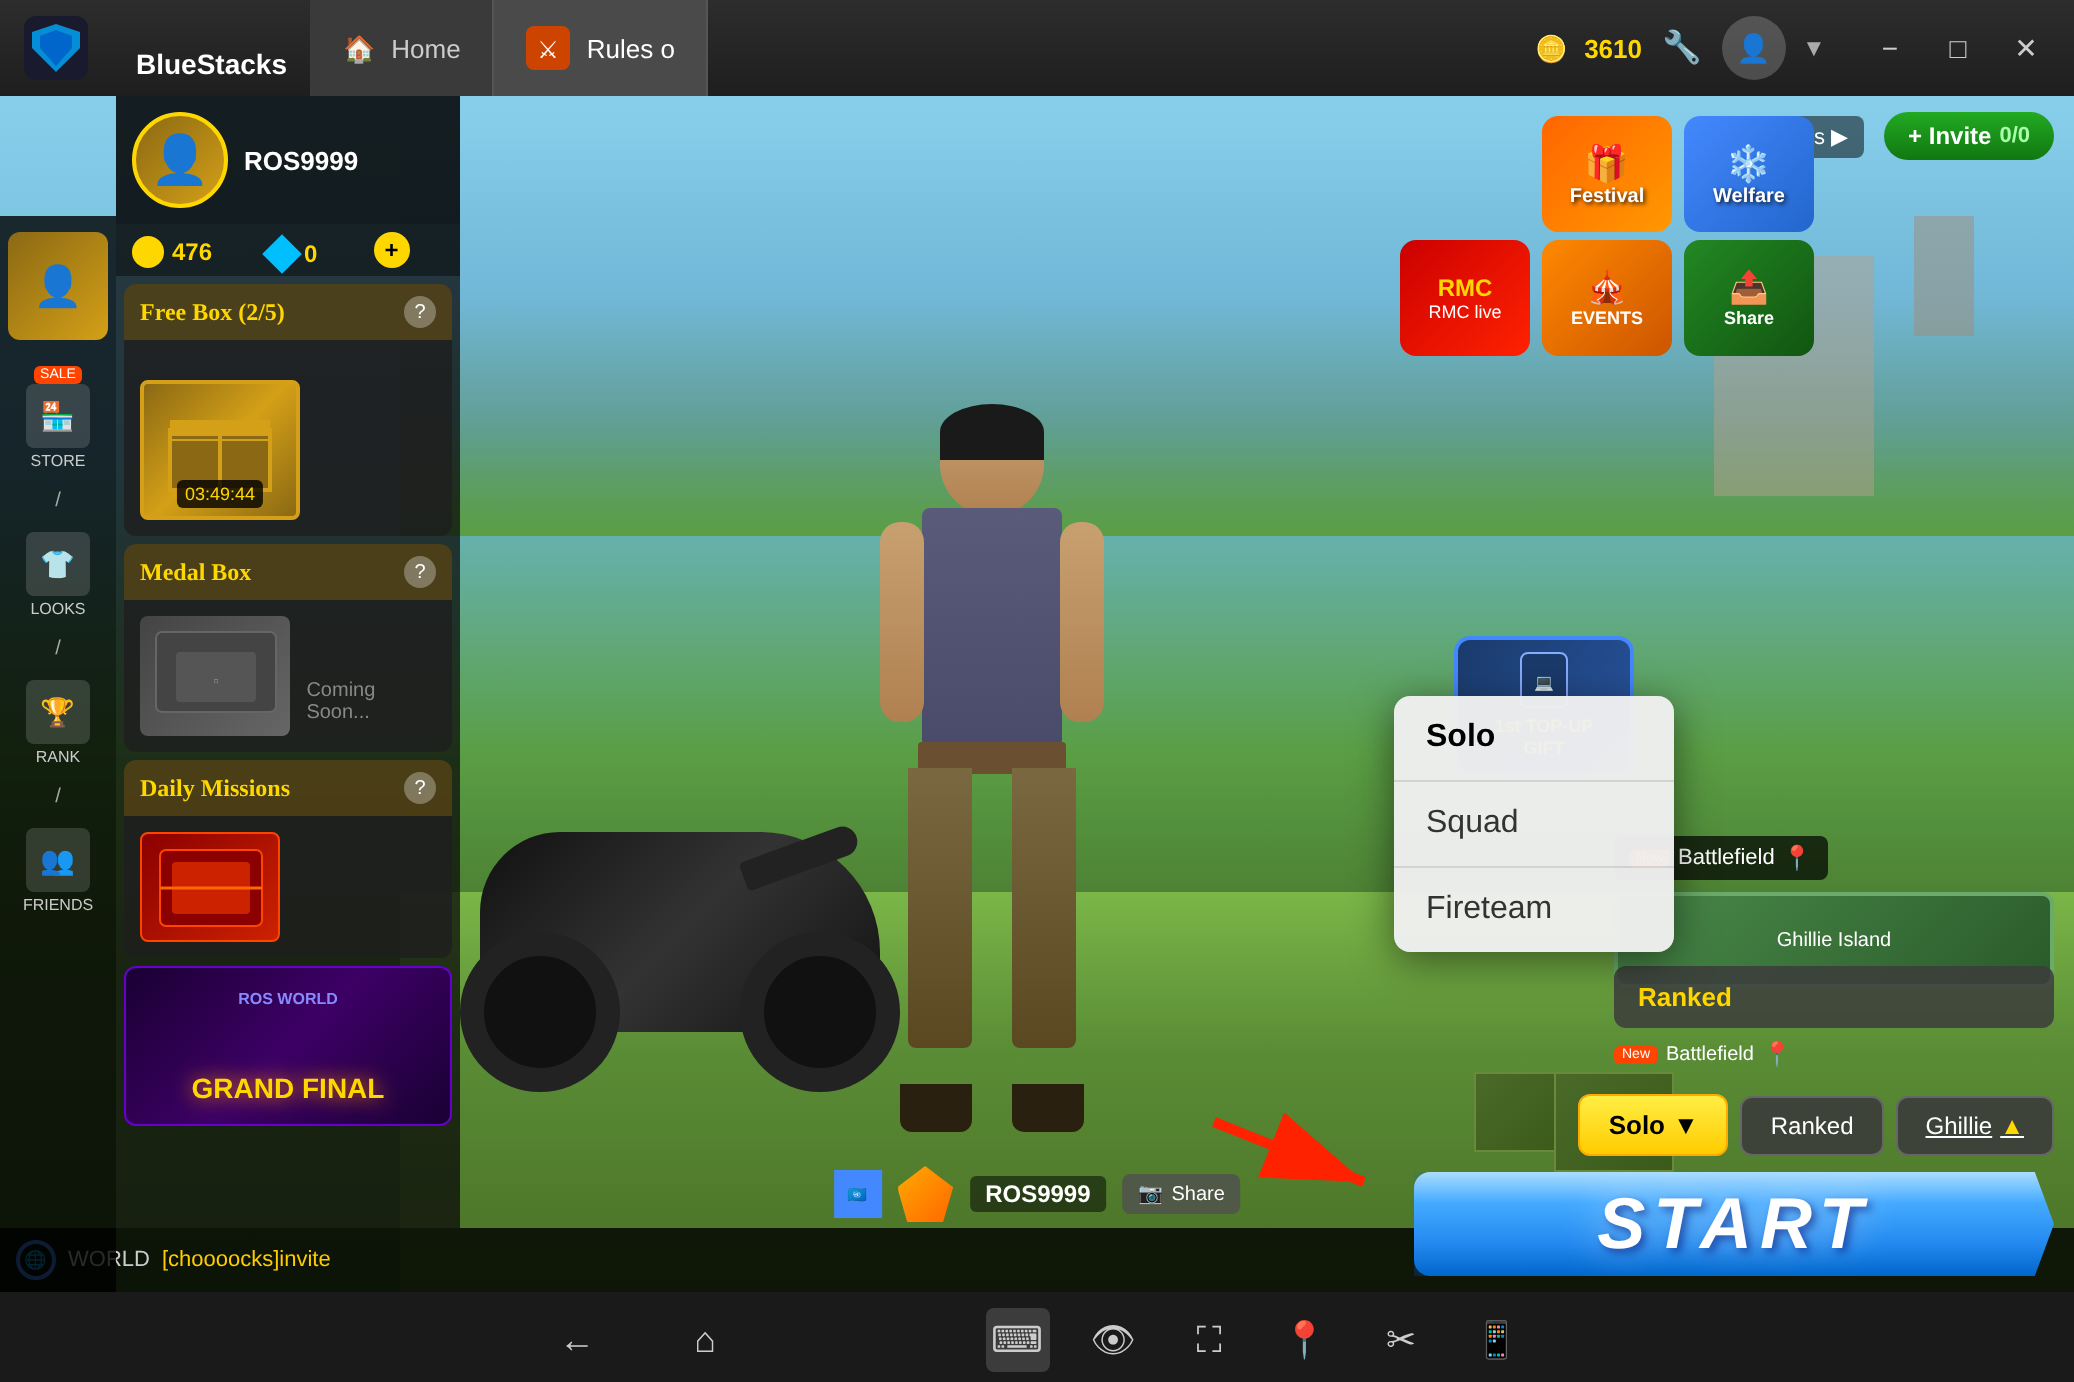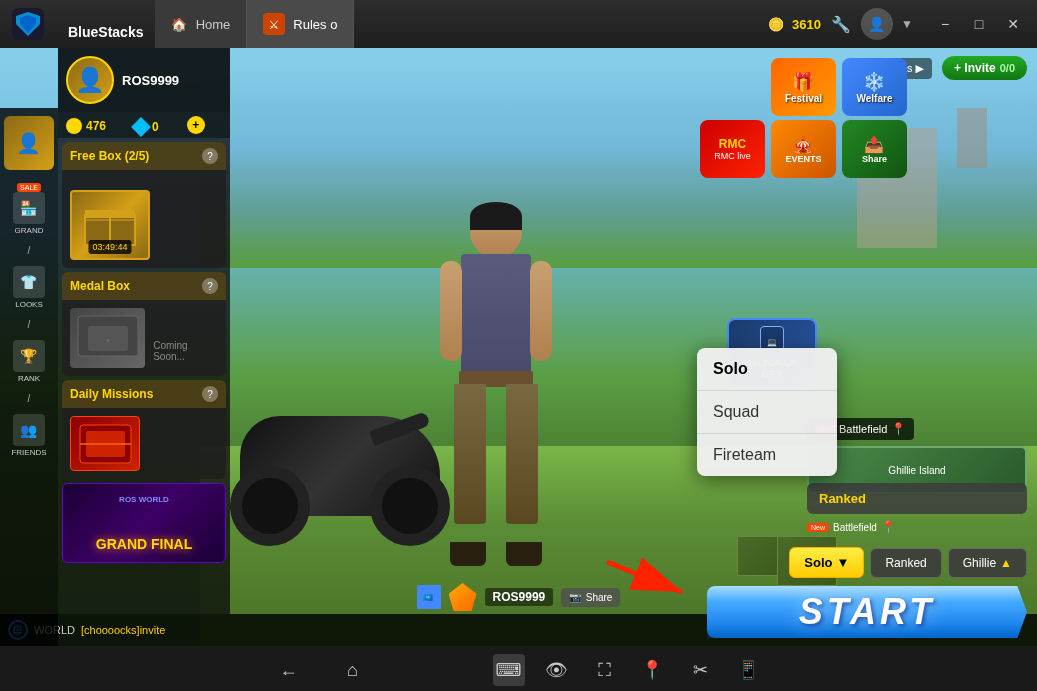--- a/index.html
+++ b/index.html
@@ -189,20 +189,21 @@
       display: flex;
       align-items: center;
       justify-content: space-between;
       padding: 6px 8px;
       background: rgba(255,180,0,0.2);
     }
     .section-title {
       color: #ffd700;
       font-size: 12px;
       font-weight: bold;
+      font-family: Liberation Serif, serif;
     }
     .section-help {
       width: 16px;
       height: 16px;
       border-radius: 50%;
       background: rgba(255,255,255,0.3);
       color: #fff;
       font-size: 10px;
       display: flex;
       align-items: center;
@@ -764,21 +765,21 @@
     <div style="position:absolute;bottom:0;right:14px;width:36px;height:24px;background:#2a2010;border-radius:0 0 6px 6px;"></div>
   </div>
 
   <div id="leftnav">
     <div style="width:50px;height:54px;background:rgba(255,255,255,0.1);border-radius:6px;overflow:hidden;margin-bottom:4px;">
       <div style="width:100%;height:100%;background:linear-gradient(135deg,#8B6914,#D4A017);display:flex;align-items:center;justify-content:center;color:#fff;font-size:20px;">👤</div>
     </div>
     <div class="nav-item">
       <div class="nav-badge">SALE</div>
       <div class="nav-icon">🏪</div>
-      <div class="nav-label">GRAND</div>
+      <div class="nav-label">STORE</div>
     </div>
     <div style="color:#aaa;font-size:10px;margin:2px 0;">/</div>
     <div class="nav-item">
       <div class="nav-icon">👕</div>
       <div class="nav-label">LOOKS</div>
     </div>
     <div style="color:#aaa;font-size:10px;margin:2px 0;">/</div>
     <div class="nav-item">
       <div class="nav-icon">🏆</div>
       <div class="nav-label">RANK</div>
@@ -952,21 +953,21 @@
   </div>
 
   <div class="mode-selector-bottom">
     <div class="mode-btn yellow">
       <span>Solo</span>
       <span class="arrow">▼</span>
     </div>
     <div style="background:rgba(60,60,60,0.9);border:1px solid #666;border-radius:6px;padding:7px 14px;font-size:12px;color:#fff;cursor:pointer;display:flex;align-items:center;gap:4px;">
       <span>Ranked</span>
     </div>
-    <div style="background:rgba(60,60,60,0.9);border:1px solid #666;border-radius:6px;padding:7px 14px;font-size:12px;color:#fff;cursor:pointer;display:flex;align-items:center;gap:4px;">
+    <div style="background:rgba(60,60,60,0.9);border:1px solid #666;border-radius:6px;padding:7px 14px;font-size:12px;color:#fff;cursor:pointer;display:flex;align-items:center;gap:4px;text-decoration:underline;">
       <span>Ghillie</span>
       <span style="color:#ffd700;">▲</span>
     </div>
   </div>
 
   <div class="hud-player">
     <div class="hud-flag">🇺🇳</div>
     <div class="hud-clan"></div>
     <div class="hud-name">ROS9999</div>
     <div class="hud-share">

